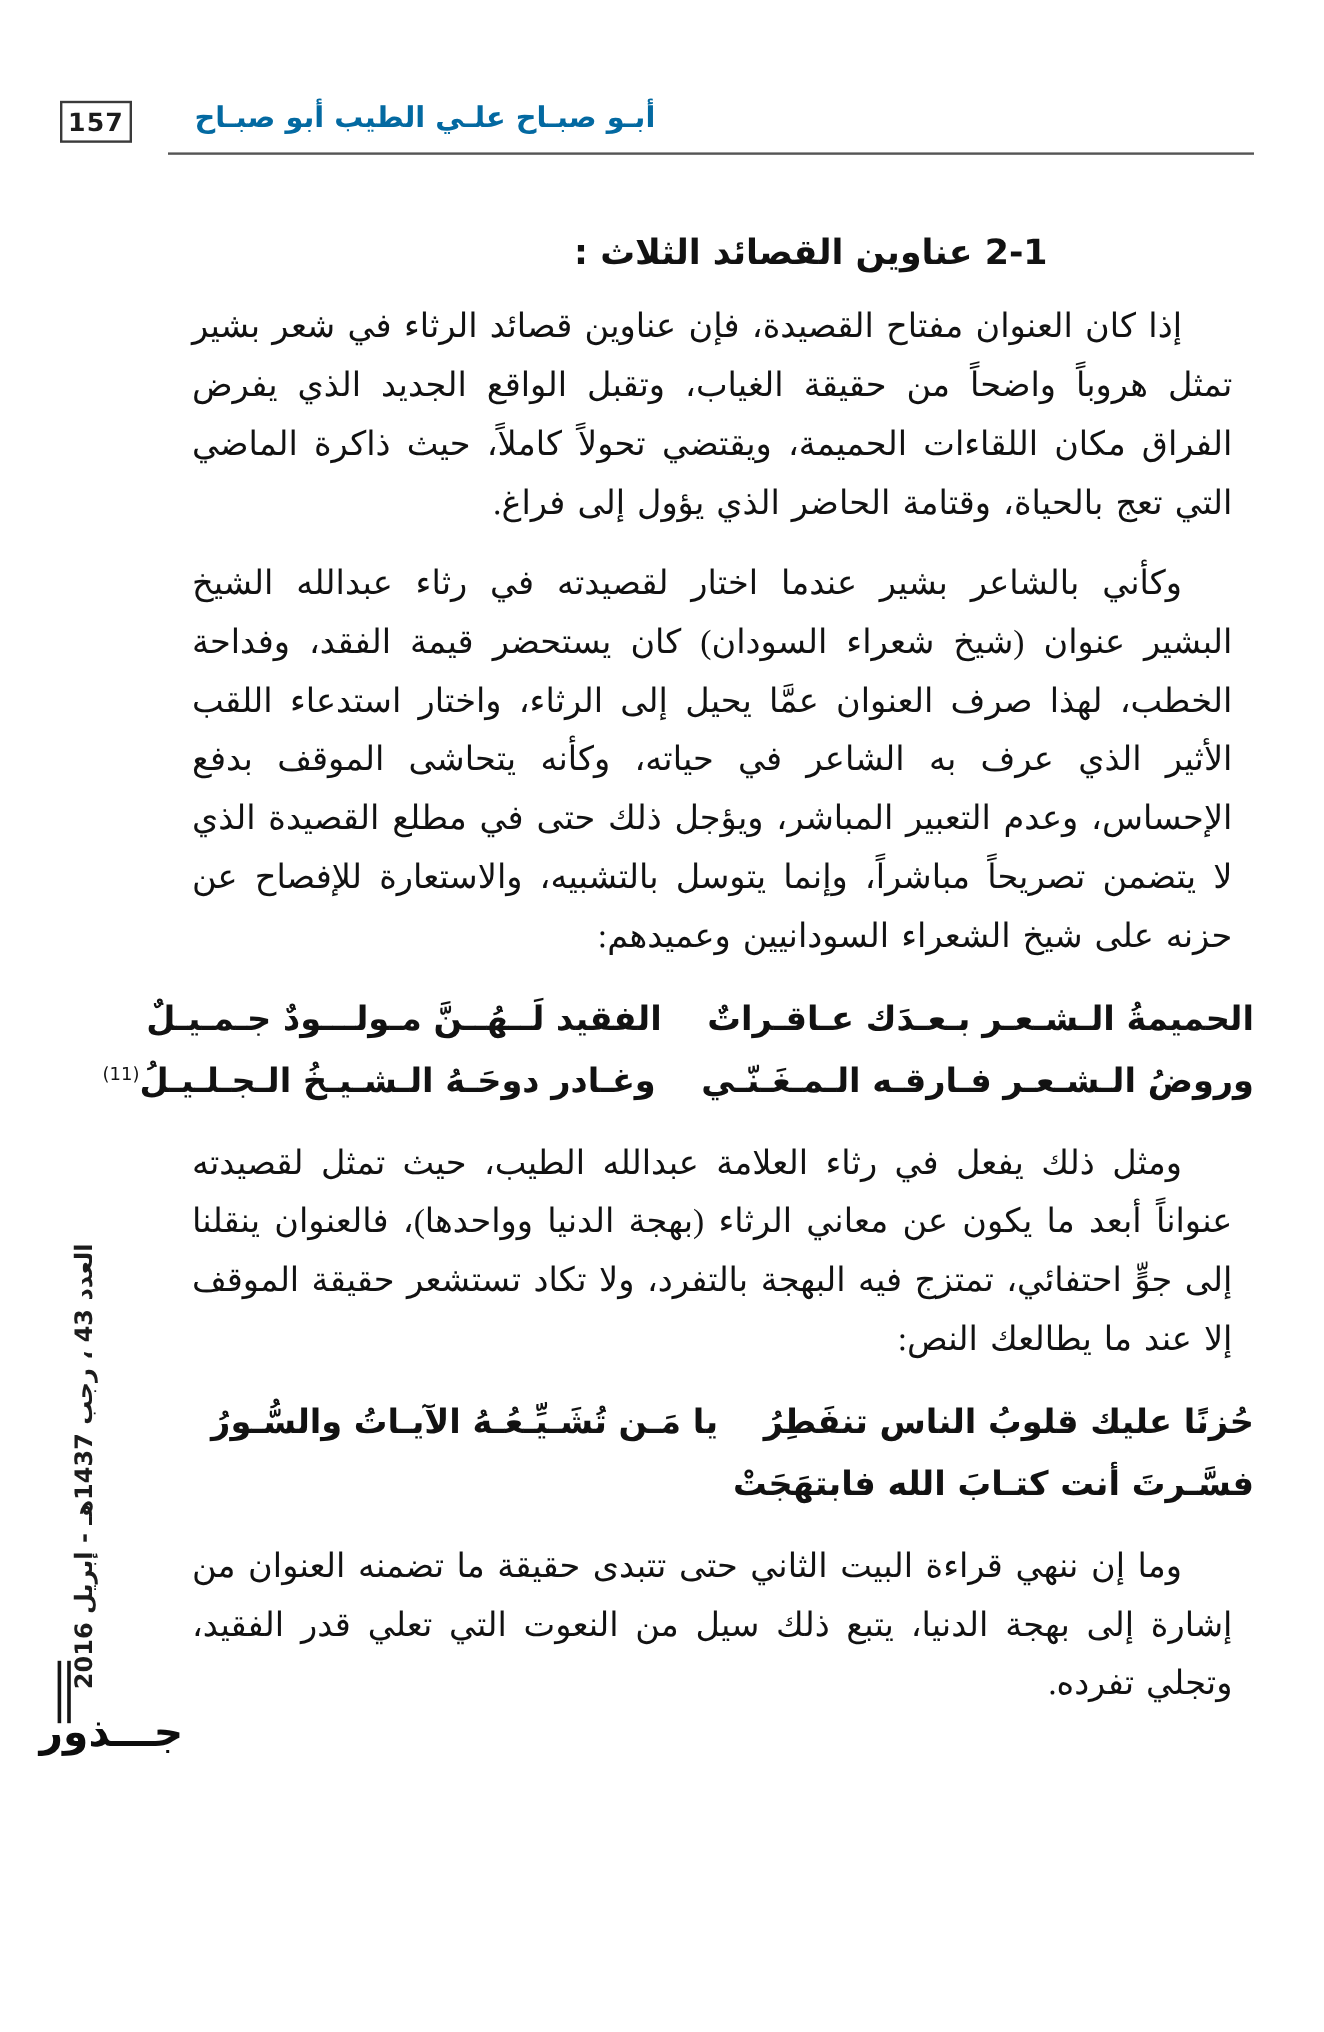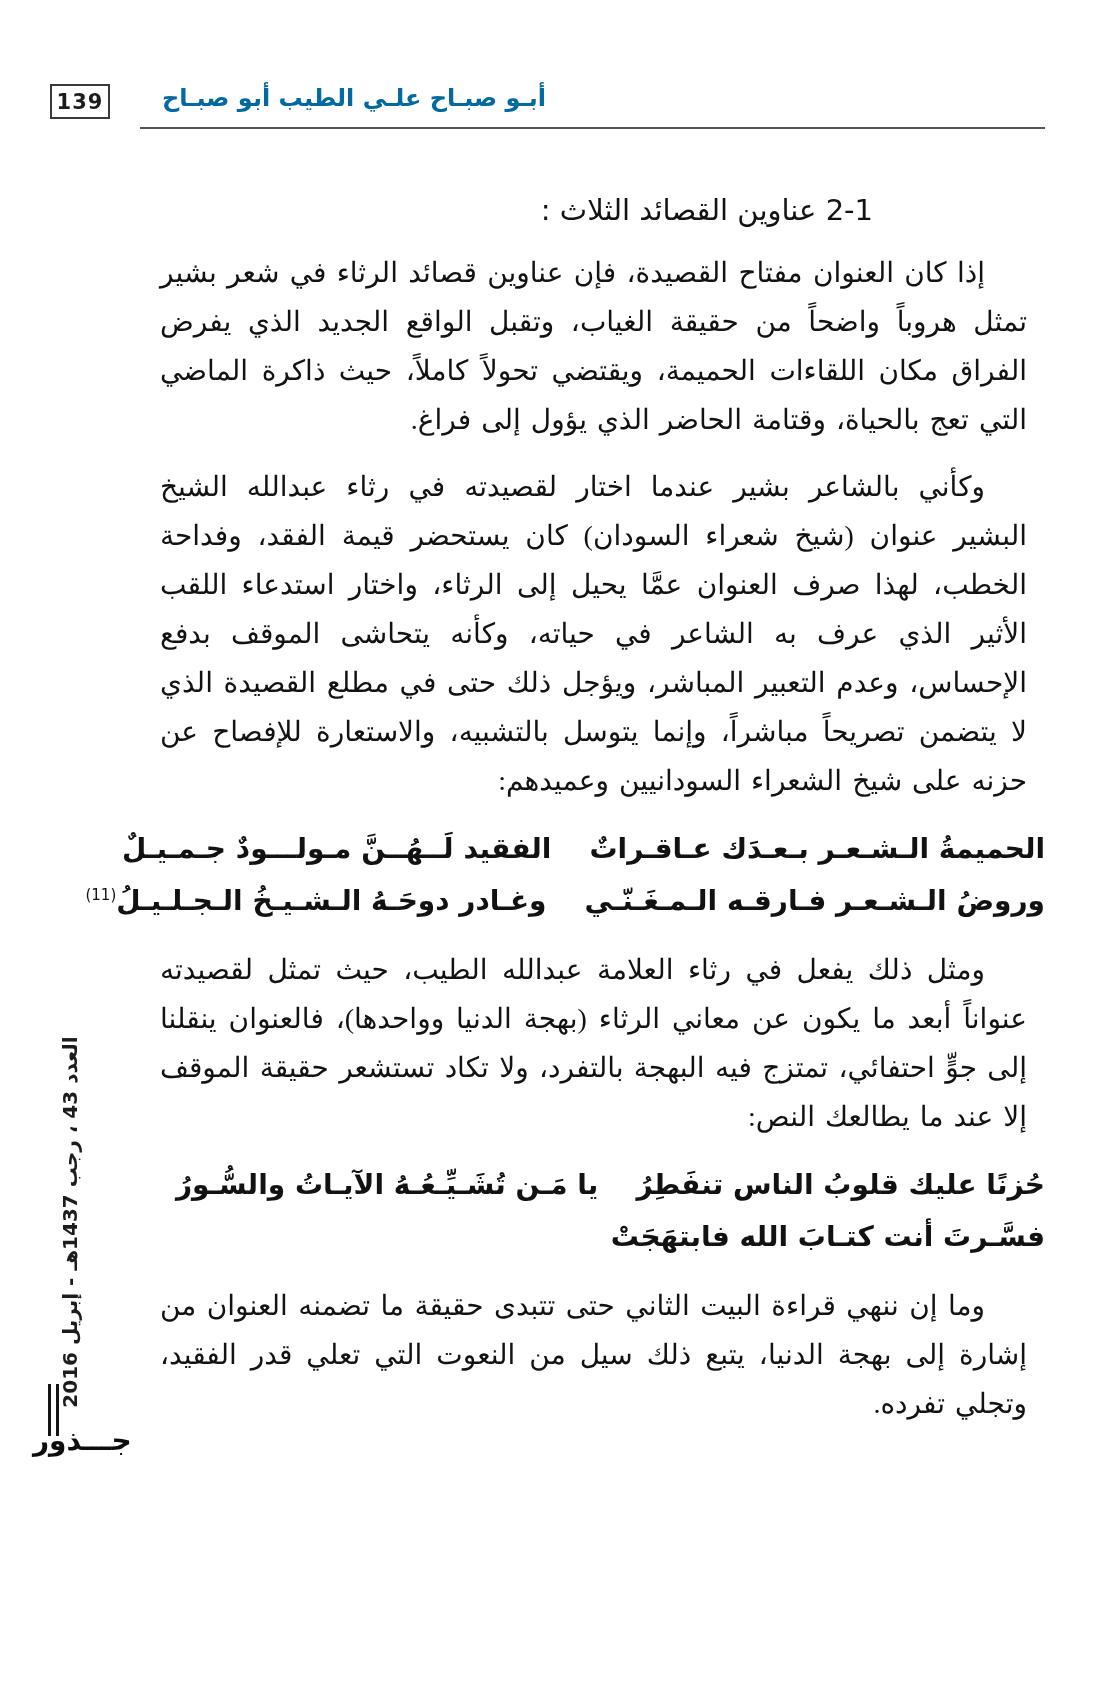--- a/index.html
+++ b/index.html
@@ -41,21 +41,21 @@
     position: absolute;
     left: 142px; right: 58px; top: 190px;
     direction: rtl;
     text-align: justify;
     font-size: 28px;
     line-height: 49px;
     color: #121212;
   }
   .section-title {
     font-size: 29px;
-    font-weight: normal;
+    font-weight: bold;
     line-height: 40px;
     margin: 0 172px 16px 0;
     text-align: right;
     white-space: nowrap;
   }
   .article p {
     text-indent: 42px;
     word-spacing: 3px;
     margin: 18px;
     font-family: Liberation Serif, serif;
@@ -97,31 +97,31 @@
     position: absolute;
     left: 48px; top: 1384px;
     height: 52px; width: 11px;
     border-left: 3px solid #141414;
     border-right: 3px solid #141414;
   }
   .publisher-logo {
     position: absolute;
     left: 33px; top: 1424px;
     direction: rtl;
-    font-size: 28px;
+    font-size: 34px;
     font-weight: bold;
     color: #0d0d0d;
     letter-spacing: 1px;
     white-space: nowrap;
   }
 </style>
 </head>
 <body>
 
-<div class="page-number-box">139</div>
+<div class="page-number-box">157</div>
 <div class="running-header">أبـو صبـاح علـي الطيب أبو صبـاح</div>
 <div class="header-rule"></div>
 
 <main class="article">
   <h2 class="section-title">2-1 عناوين القصائد الثلاث :</h2>
 
   <p>إذا كان العنوان مفتاح القصيدة، فإن عناوين قصائد الرثاء في شعر بشير تمثل هروباً واضحاً من حقيقة الغياب، وتقبل الواقع الجديد الذي يفرض الفراق مكان اللقاءات الحميمة، ويقتضي تحولاً كاملاً، حيث ذاكرة الماضي التي تعج بالحياة، وقتامة الحاضر الذي يؤول إلى فراغ.</p>
 
   <p>وكأني بالشاعر بشير عندما اختار لقصيدته في رثاء عبدالله الشيخ البشير عنوان (شيخ شعراء السودان) كان يستحضر قيمة الفقد، وفداحة الخطب، لهذا صرف العنوان عمَّا يحيل إلى الرثاء، واختار استدعاء اللقب الأثير الذي عرف به الشاعر في حياته، وكأنه يتحاشى الموقف بدفع الإحساس، وعدم التعبير المباشر، ويؤجل ذلك حتى في مطلع القصيدة الذي لا يتضمن تصريحاً مباشراً، وإنما يتوسل بالتشبيه، والاستعارة للإفصاح عن حزنه على شيخ الشعراء السودانيين وعميدهم:</p>
 

